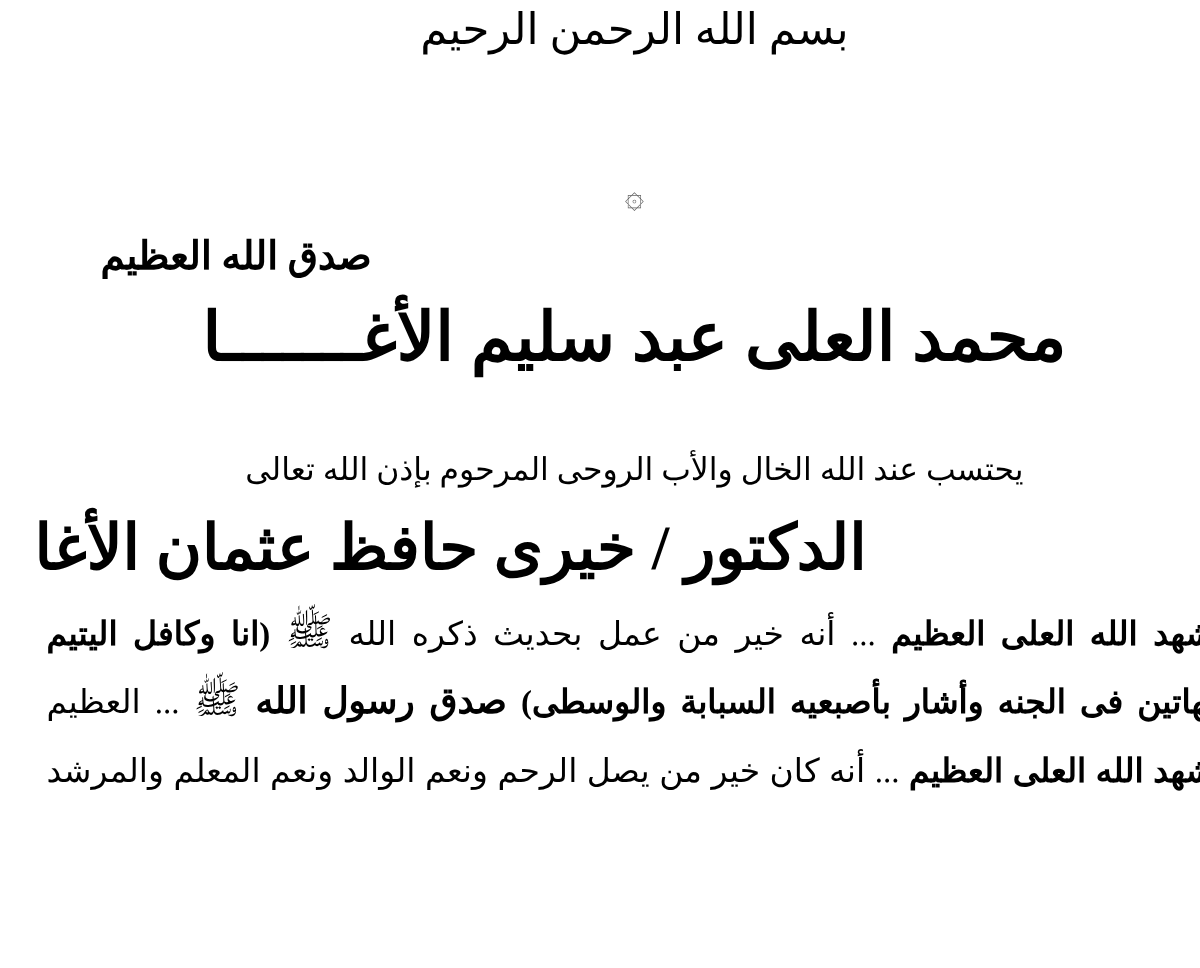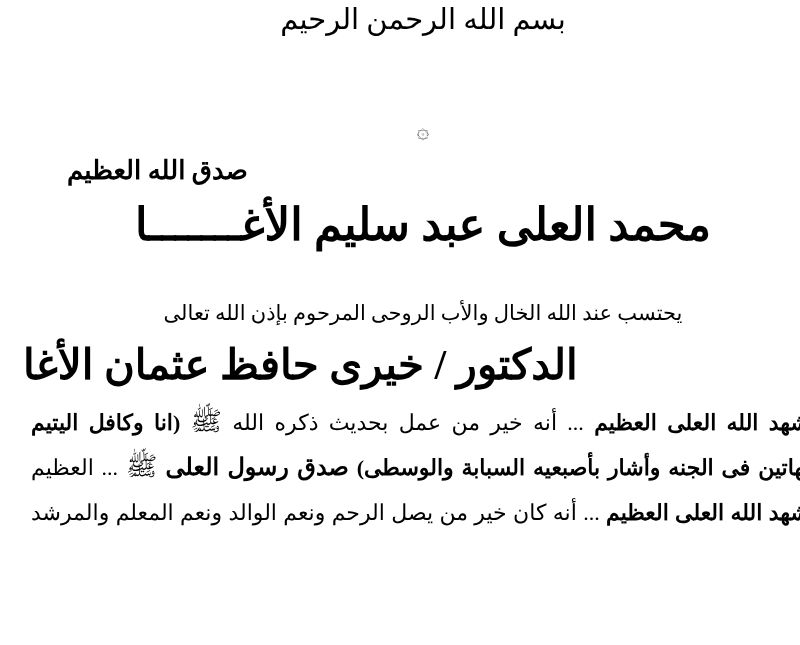--- a/index.html
+++ b/index.html
@@ -101,20 +101,20 @@
   <div class="deceased-name">محمد العلى عبد سليم الأغـــــــا</div>
 
   <div class="dedication">يحتسب عند الله الخال والأب الروحى المرحوم بإذن الله تعالى</div>
 
   <div class="honoree-name">الدكتور / خيرى حافظ عثمان الأغا</div>
 
   <div class="body-text">
 
     <div class="body-line"><span class="seg-b">أشهد الله العلى العظيم </span><span class="seg-r">... أنه خير من عمل بحديث ذكره الله </span><span class="seg-saw">ﷺ</span><span class="seg-r"> </span><span class="seg-b">(انا وكافل اليتيم</span></div>
 
-    <div class="body-line"><span class="seg-b">كهاتين فى الجنه وأشار بأصبعيه السبابة والوسطى) </span><span class="seg-bl">صدق رسول العلى </span><span class="seg-saw">ﷺ</span><span class="seg-r"> ... العظيم</span></div>
+    <div class="body-line"><span class="seg-b">كهاتين فى الجنه وأشار بأصبعيه السبابة والوسطى) </span><span class="seg-bl">صدق رسول الله </span><span class="seg-saw">ﷺ</span><span class="seg-r"> ... العظيم</span></div>
 
 
     <div class="body-line"><span class="seg-b">أشهد الله العلى العظيم </span><span class="seg-r">... أنه كان خير من يصل الرحم ونعم الوالد ونعم المعلم والمرشد</span></div>
 
   </div>
 
 </div>
 
 </body></html>

